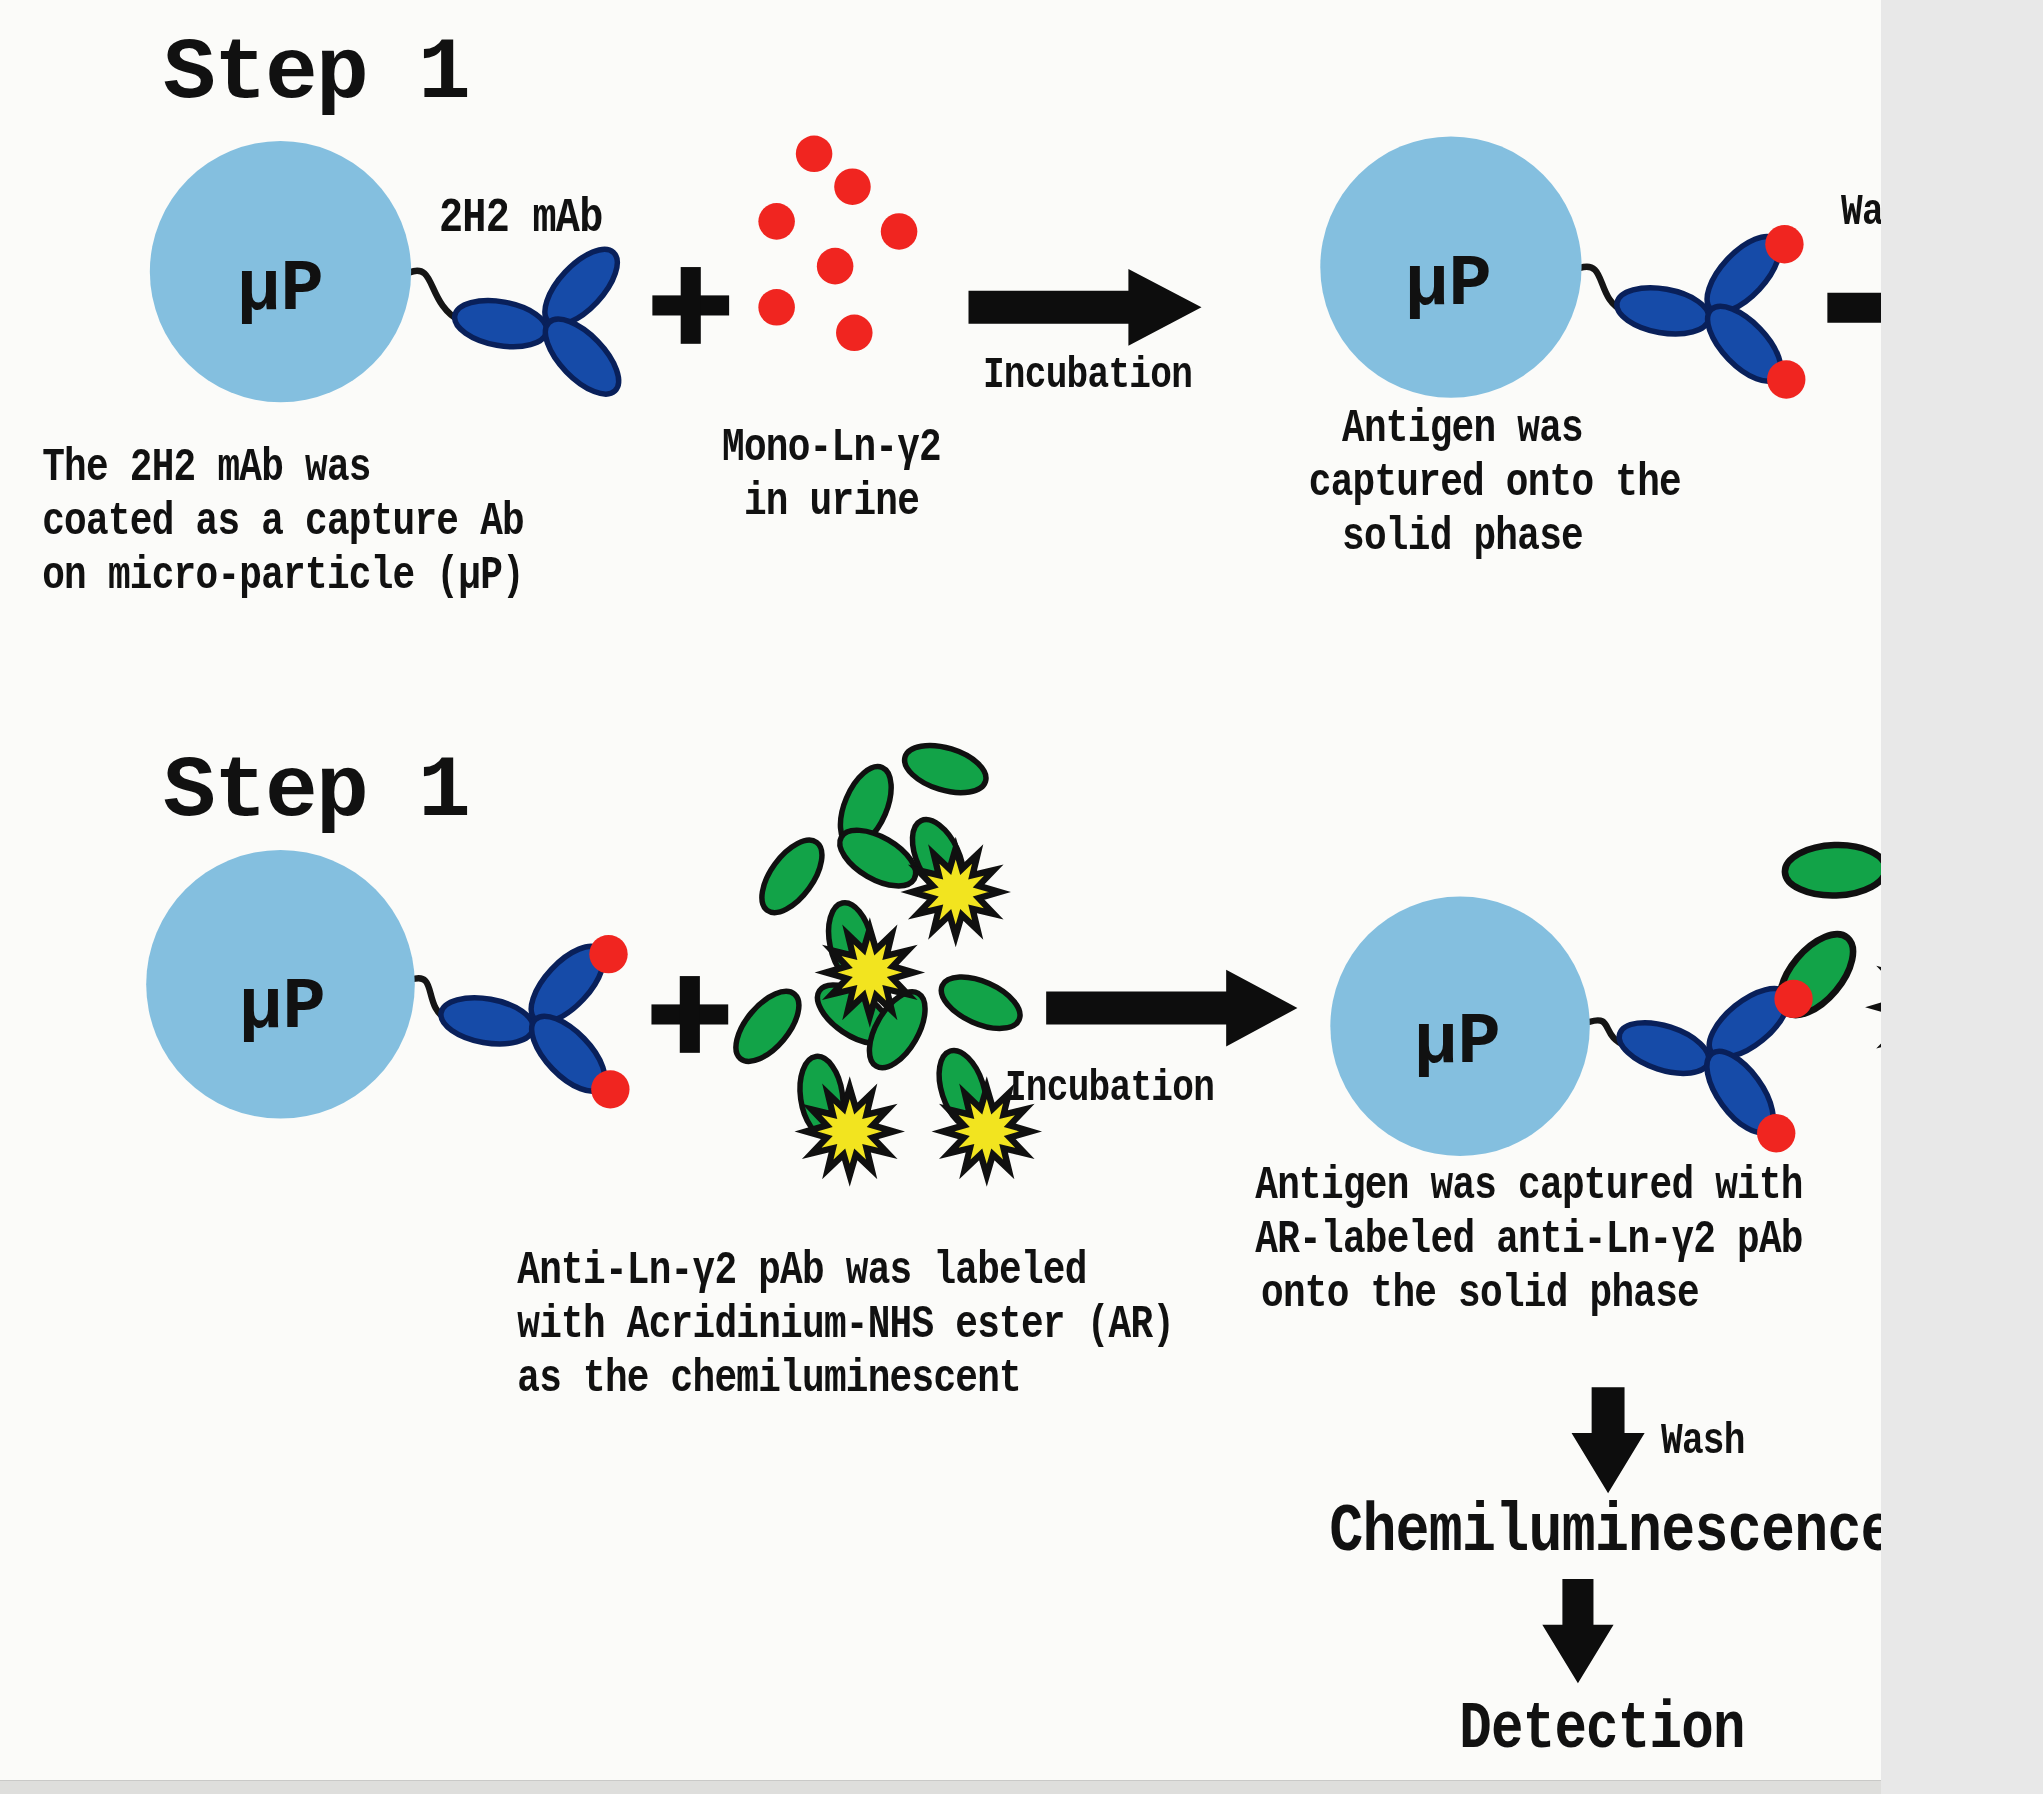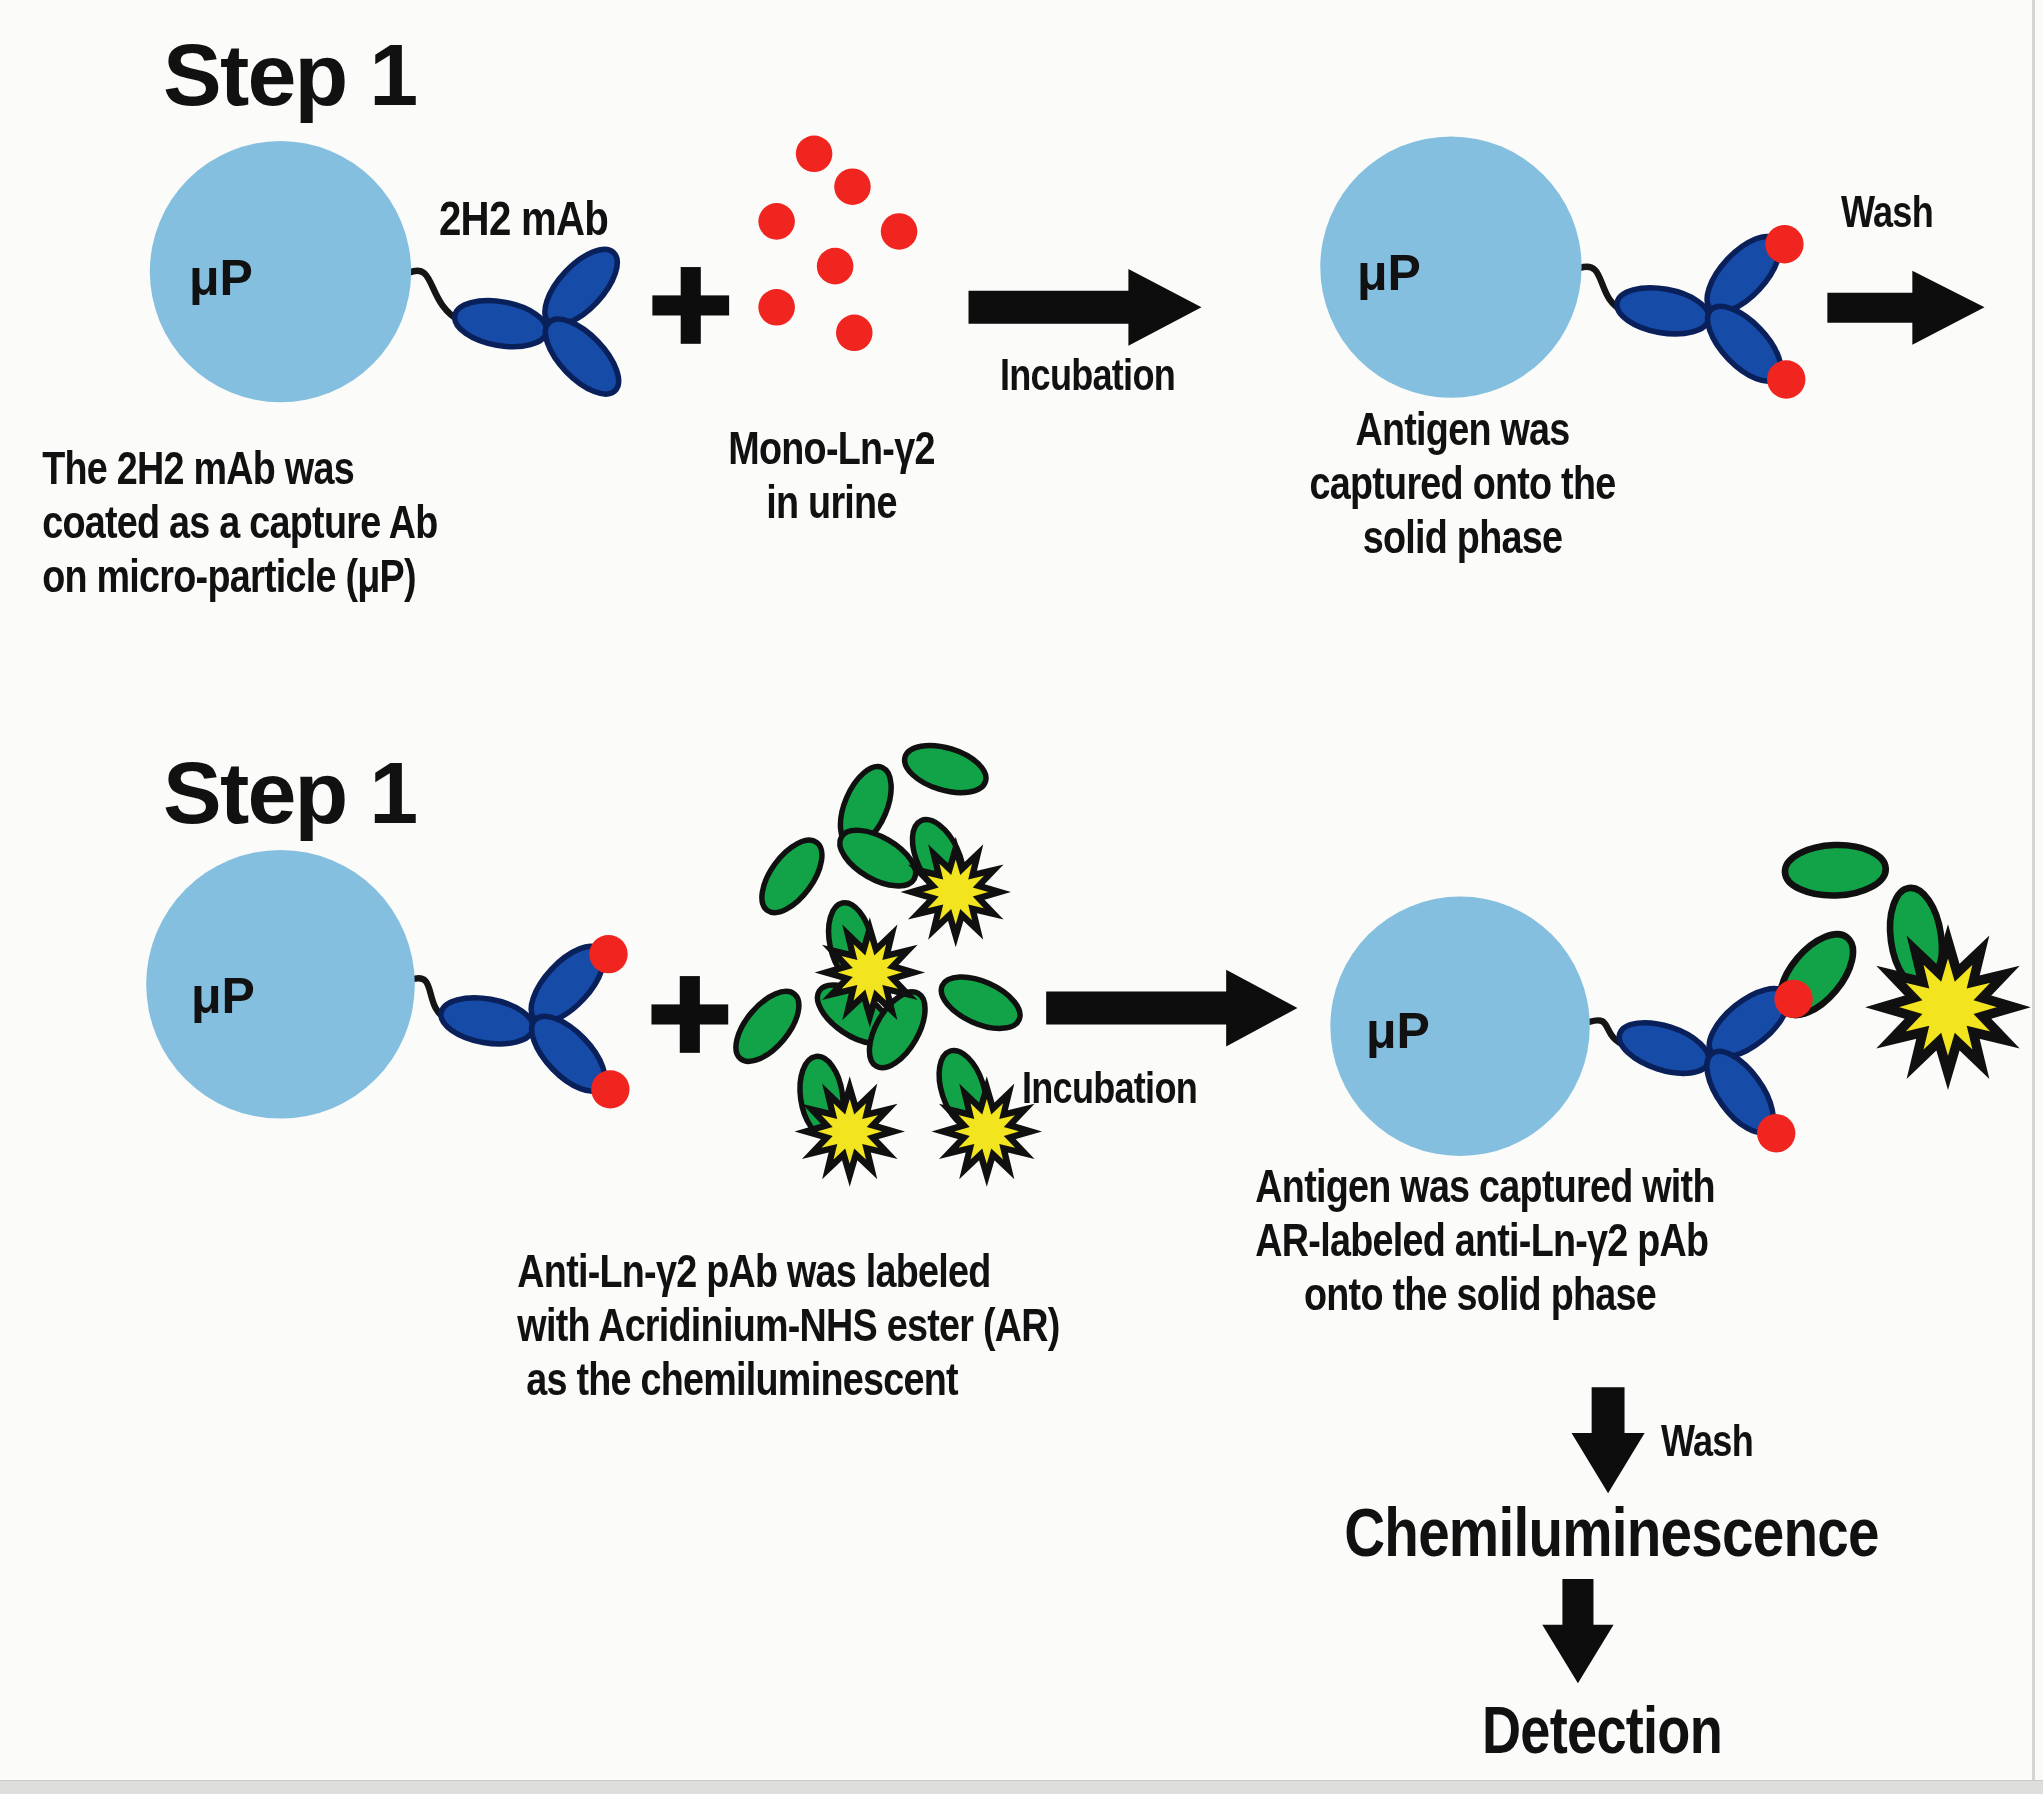--- a/index.html
+++ b/index.html
@@ -1,36 +1,36 @@
 <!DOCTYPE html>
 <html style="--background: #FBFBF9; --text: #111111; --particle: #84BFDF; --ab-blue: #164BA8; --ab-blue-dark: #09205A; --ab-green: #12A348; --outline-dark: #101010; --antigen-red: #F02520; --star-yellow: #F2E41F;font-size:14.6px"><head>
 <meta charset="utf-8">
 <style>
   html,body { margin:0; padding:0; background:#e8e8e8; }
   #canvas {
     position:relative;
-    width:2043px; height:1795px;
+    width:1881px; height:1795px;
     background:var(--background,#FBFBF9);
     overflow:hidden;
-    font-family:Liberation Sans, sans-serif;
+    font-family:Liberation Mono, monospace;
   }
   svg.art { position:absolute; left:0; top:0; }
   .lbl {
     position:absolute;
     font-weight:700;
     color:var(--text,#111);
     letter-spacing:-0.9px;
     white-space:nowrap;
   }
   .cond  { transform:scaleX(0.82); }
   .center{ text-align:center; transform-origin:50% 0; }
   .left  { transform-origin:0 0; }
   .cap   { font-size:46px; line-height:54px; }
   .heading { font-size:88px; letter-spacing:-1.8px; }
-  .mu { font-size:50px; letter-spacing:0; }
+  .mu { font-size:72px; letter-spacing:0; text-align:center; }
   .edge-right  { position:absolute; left:2032px; top:0; width:2.7px; height:1780px; background:#d5d5d3; }
   .edge-bottom { position:absolute; left:0; top:1780px; width:2043px; height:14.6px; background:#dededc; border-top:0.9px solid #c9c9c7; }
 </style>
 </head>
 <body>
 
 <div id="canvas">
 
   <svg class="art" width="2043" height="1795" viewBox="0 0 2236 1964">
     <defs>

